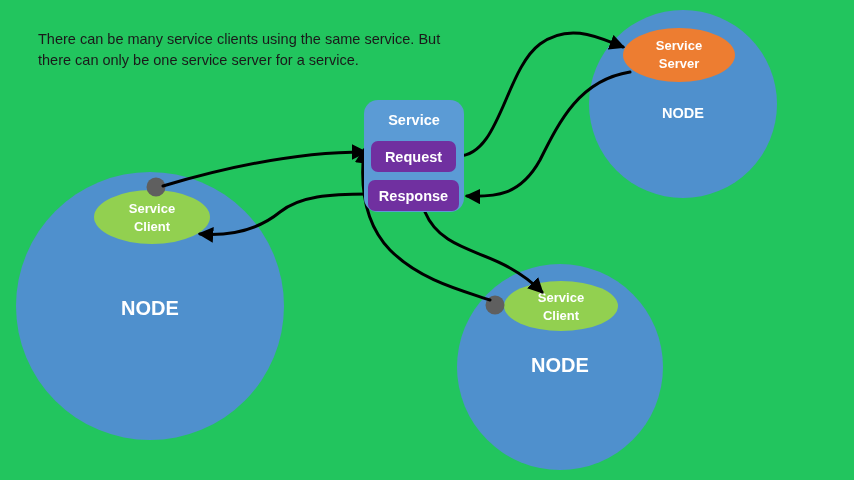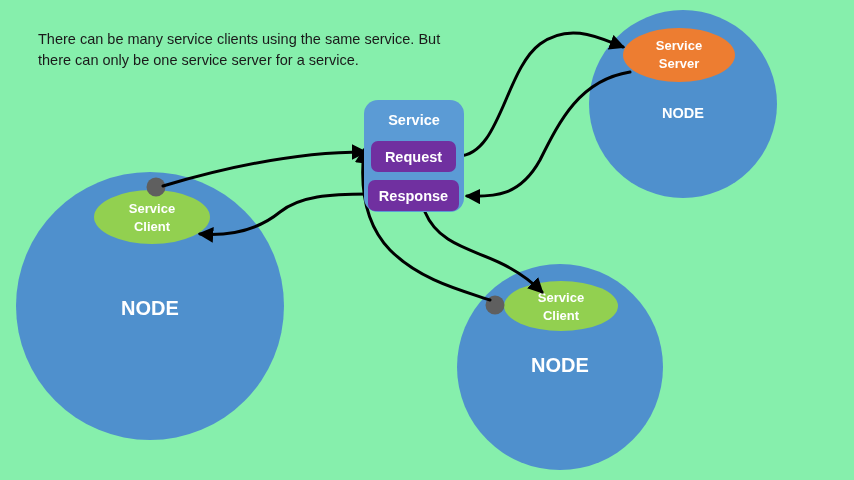--- a/index.html
+++ b/index.html
@@ -10,21 +10,21 @@
   body {
     width: 854px;
     height: 480px;
     overflow: hidden;
     font-family: "Liberation Sans", sans-serif;
   }
   #canvas {
     position: relative;
     width: 854px;
     height: 480px;
-    background: #86efac;
+    background: #22c55e;
   }
   svg#diagram {
     position: absolute;
     left: 0;
     top: 0;
     width: 854px;
     height: 480px;
     display: block;
   }
   .caption-text {

